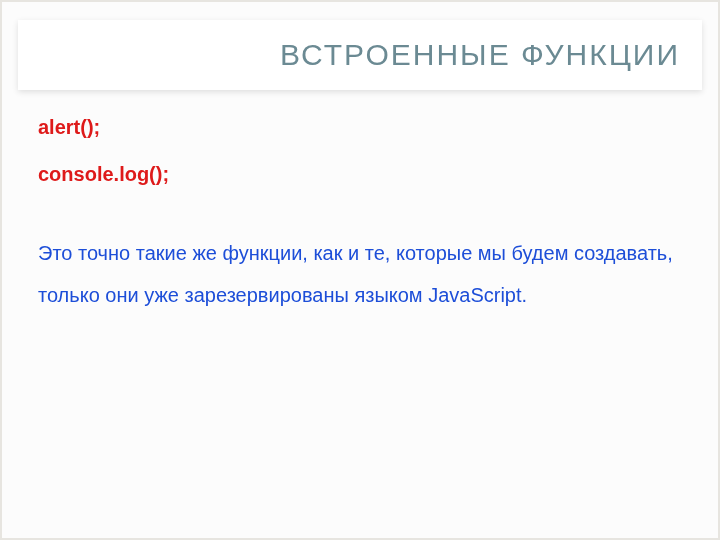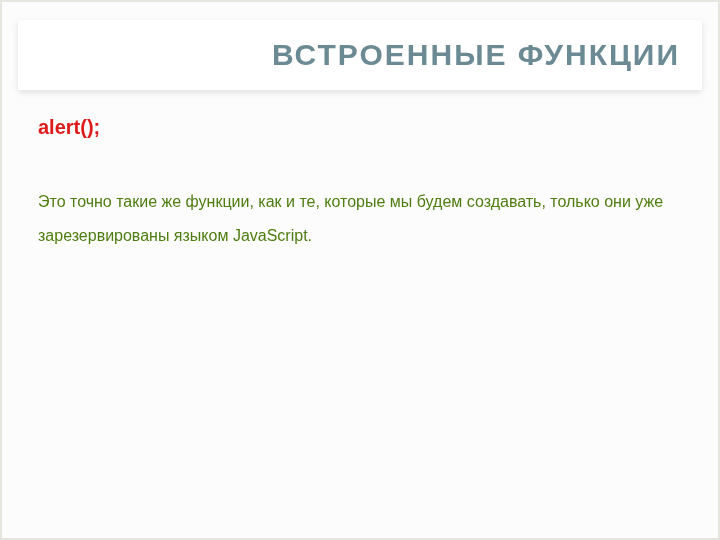--- a/index.html
+++ b/index.html
@@ -17,21 +17,21 @@
       overflow: hidden;
     }
     .title-bar {
       margin: 18px 16px 0 16px;
       background: #ffffff;
       padding: 18px 22px;
       box-shadow: 0 2px 6px rgba(0,0,0,0.12);
       text-align: right;
     }
     .title-bar h1 {
-      font-weight: 700;
+      font-weight: 400;
       font-size: 30px;
       letter-spacing: 2px;
       color: #6b8a93;
       text-transform: uppercase;
     }
     .content {
       padding: 26px 16px 0 36px;
     }
     .func-line {
       font-family: Verdana, Geneva, sans-serif;
@@ -42,28 +42,29 @@
     }
     .more-line {
       font-family: Verdana, Geneva, sans-serif;
       font-size: 20px;
       color: #3d87d0;
       margin-bottom: 24px;
     }
     .body-text {
       margin-top: 46px;
       font-family: Verdana, Geneva, sans-serif;
-      font-size: 16px;
-      color: #4d7c0f;
+      font-size: 20px;
+      color: #1d4ed8;
       line-height: 2.1;
     }
   </style>
 </head>
 <body>
 
 <div class="title-bar">
   <h1>ВСТРОЕННЫЕ ФУНКЦИИ</h1>
 </div>
 
 <div class="content">
   <p class="func-line">alert();</p>
+  <p class="func-line">console.log();</p>
   <p class="body-text">Это точно такие же функции, как и те, которые мы будем создавать, только они уже зарезервированы языком JavaScript.</p>
 </div>
 
 </body></html>

